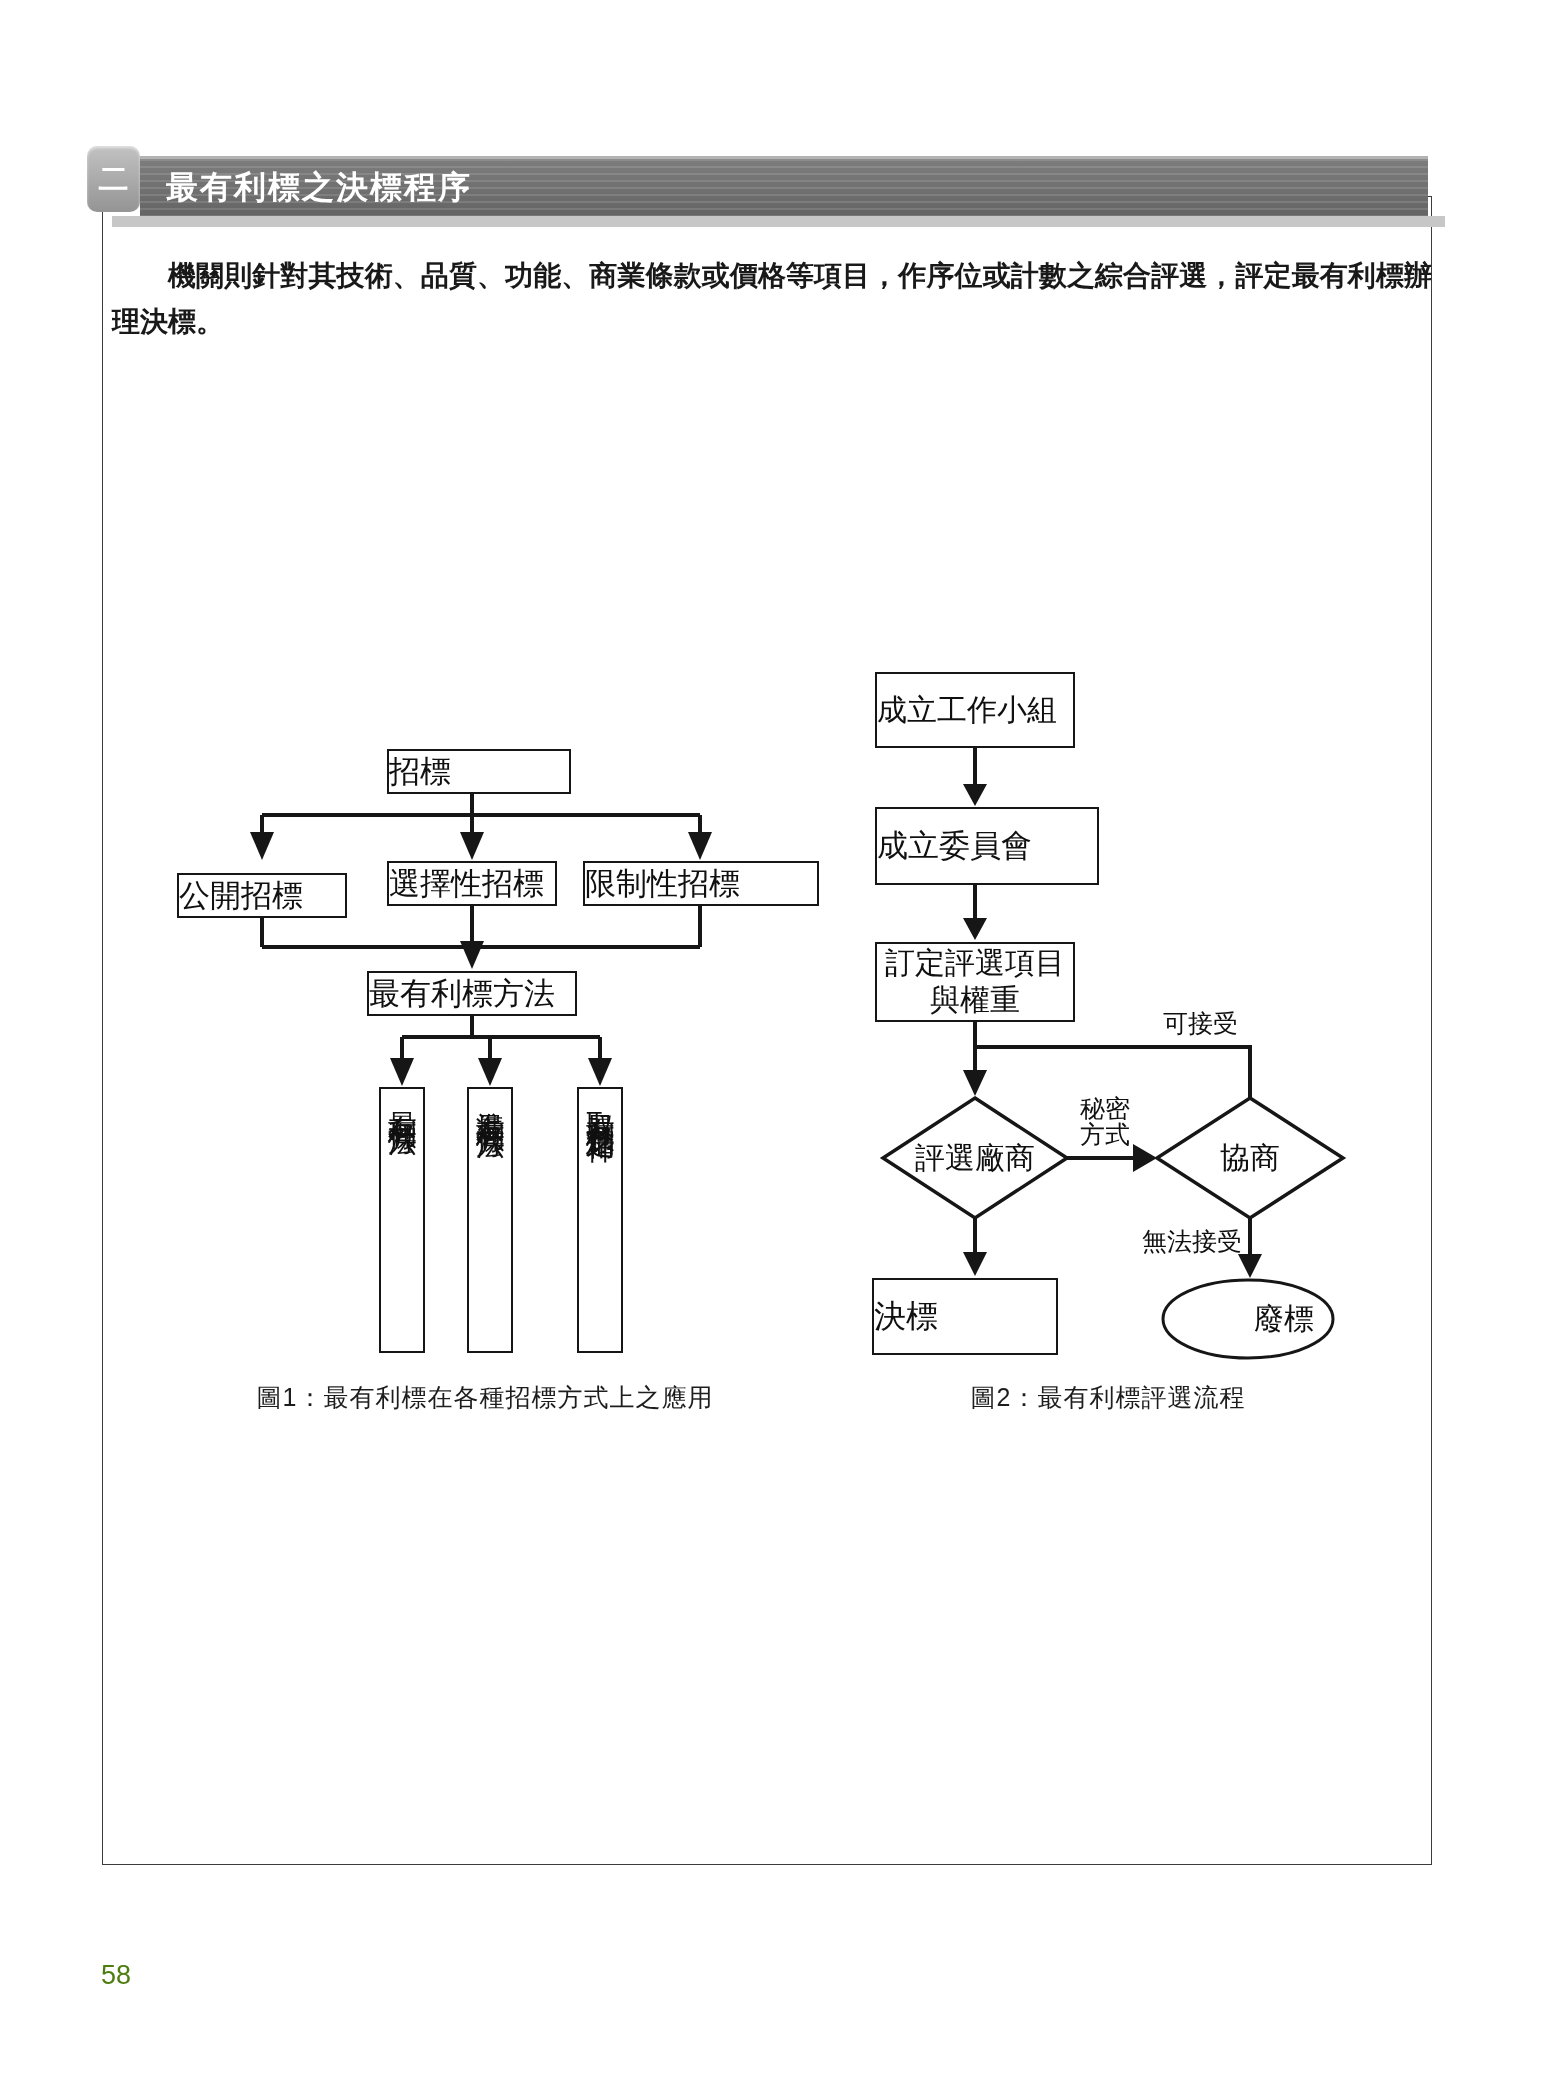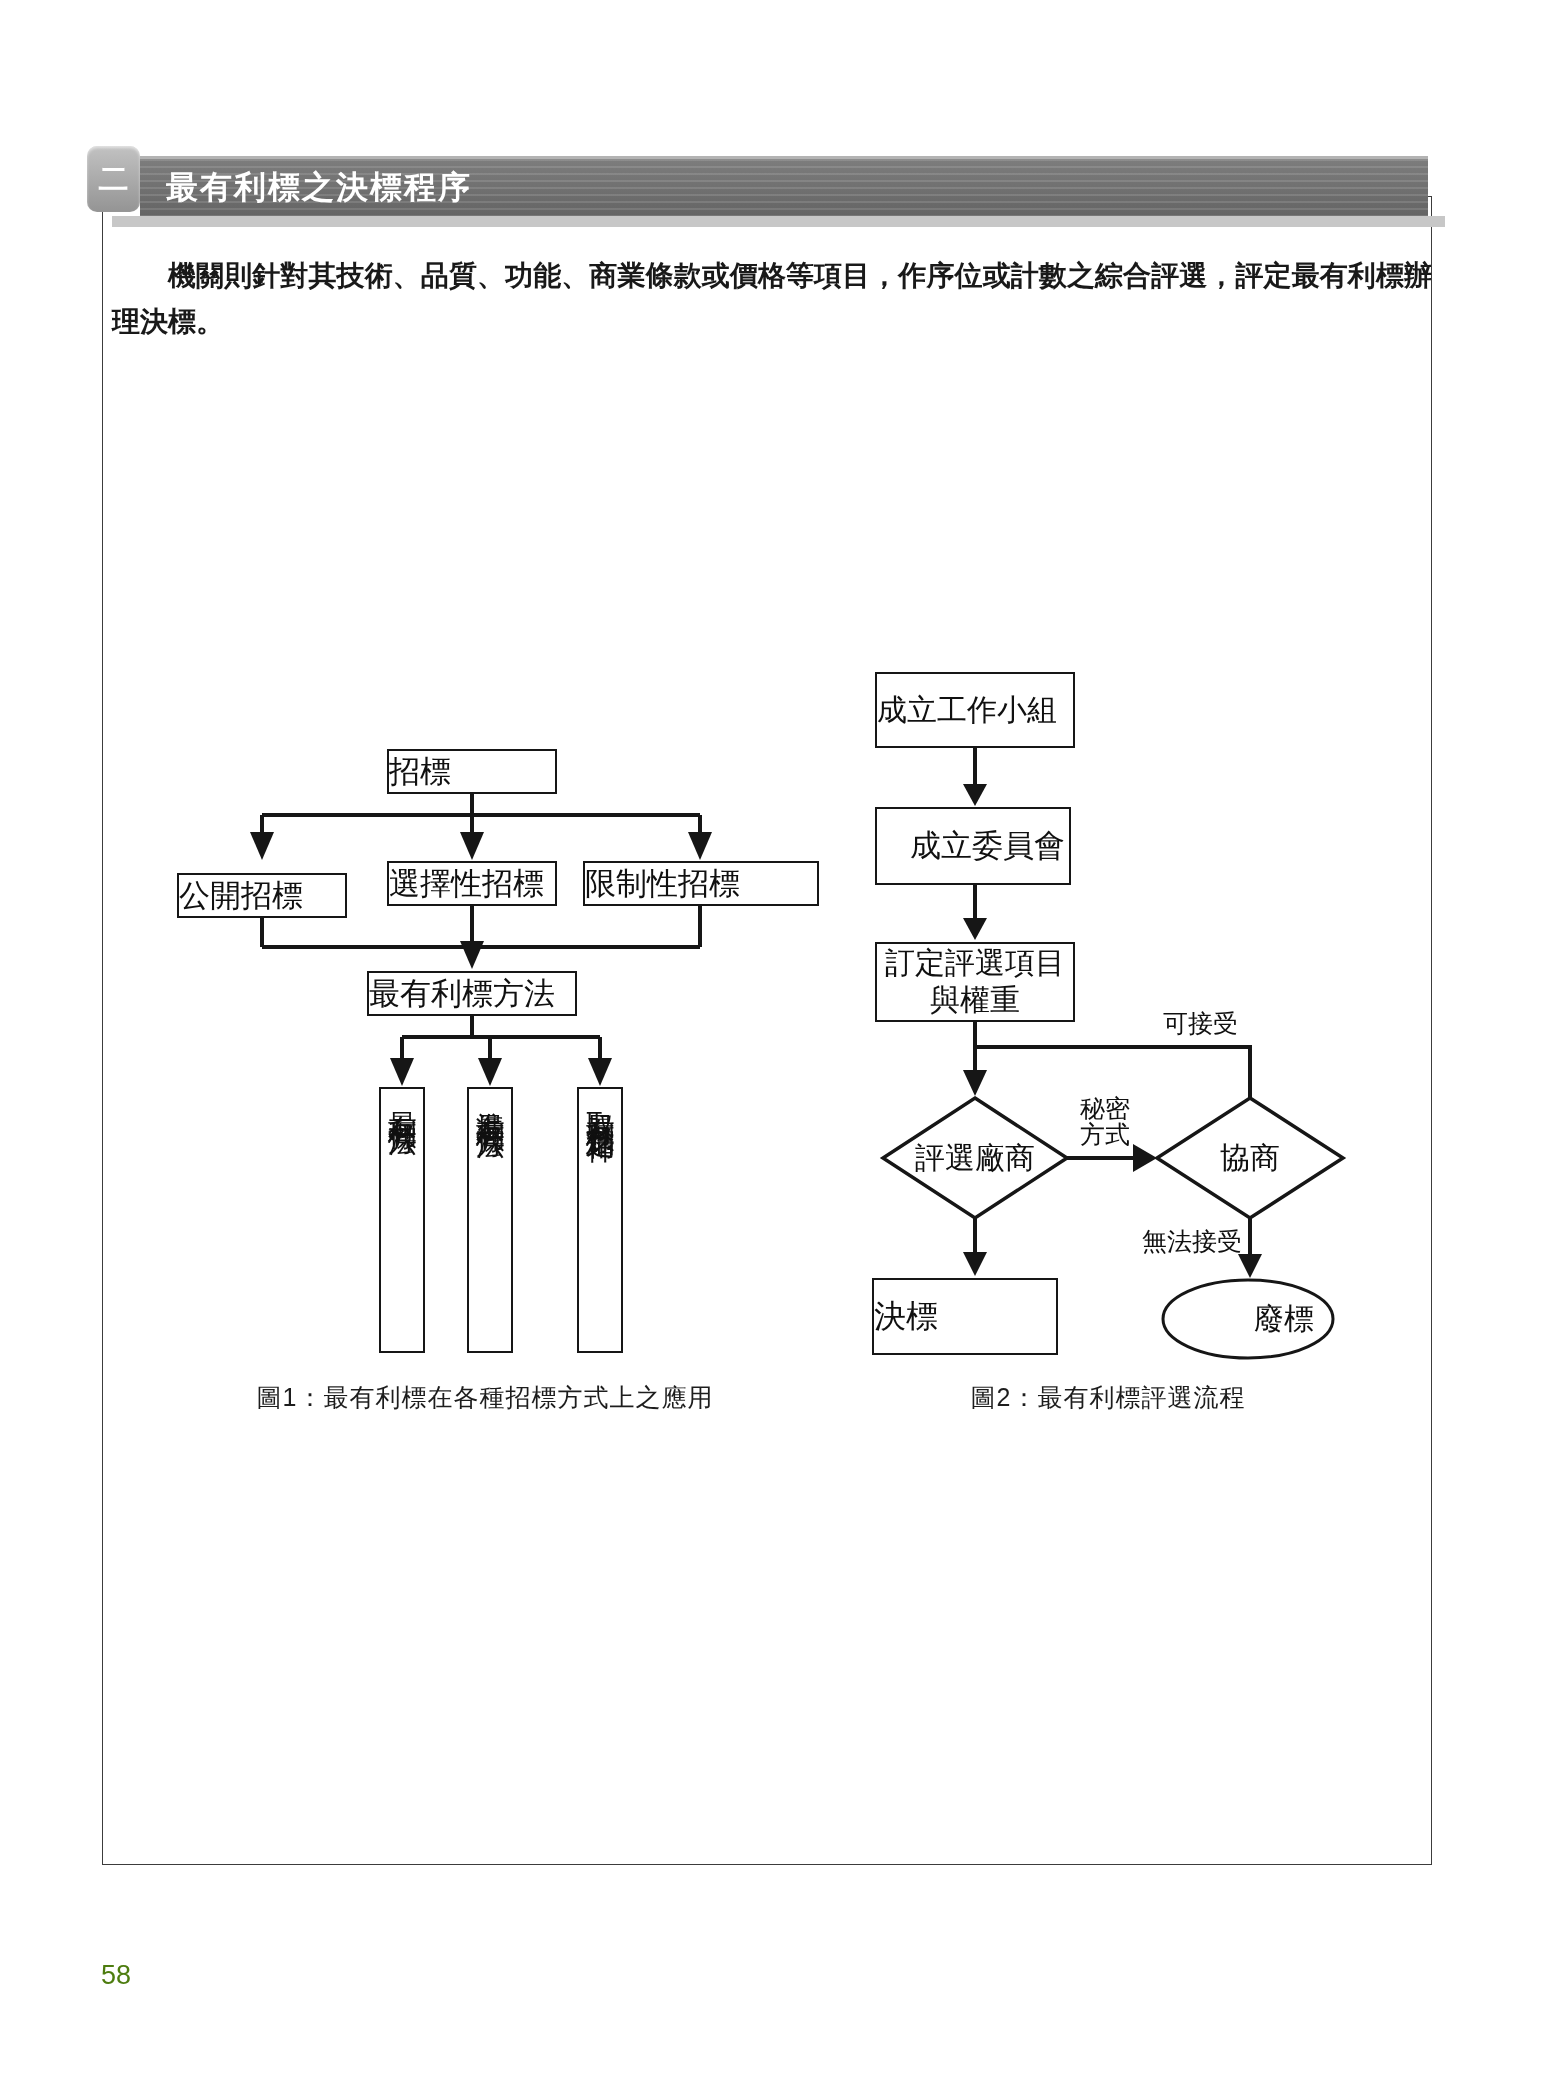--- a/index.html
+++ b/index.html
@@ -99,21 +99,21 @@
     <path d="M963,1070 L987,1070 L975,1096 Z"></path>
     <path d="M963,1252 L987,1252 L975,1276 Z"></path>
     <path d="M1238,1254 L1262,1254 L1250,1278 Z"></path>
     <path d="M1133,1144 L1133,1172 L1157,1158 Z"></path>
   </g>
   <polygon points="975,1098 1067,1158 975,1218 883,1158" fill="#ffffff" stroke="#161616" stroke-width="3.5"></polygon>
   <polygon points="1250,1098 1343,1158 1250,1218 1157,1158" fill="#ffffff" stroke="#161616" stroke-width="3.5"></polygon>
   <ellipse cx="1248" cy="1319" rx="85" ry="39" fill="#ffffff" stroke="#161616" stroke-width="3"></ellipse>
 </svg>
 
-<div class="fbox" style="left:387px;top:749px;width:170px;height:45px;">
+<div class="fbox" style="left:387px;top:749px;width:184px;height:45px;">
     <span>招標</span>
   </div>
 <div class="fbox" style="left:177px;top:873px;width:170px;height:45px;">
     <span>公開招標</span>
   </div>
 <div class="fbox" style="left:387px;top:861px;width:170px;height:45px;">
     <span>選擇性招標</span>
   </div>
 <div class="fbox" style="left:576px;top:861px;width:236px;height:45px;margin-left:7px;">
     <span>限制性招標</span>
@@ -122,21 +122,21 @@
     <span>最有利標方法</span>
   </div>
 <div class="fbox vbox" style="left:379px;top:1087px;width:46px;height:266px;">最有利標方法</div>
 <div class="fbox vbox" style="left:467px;top:1087px;width:46px;height:266px;">準最有利標方法</div>
 <div class="fbox vbox" style="left:577px;top:1087px;width:46px;height:266px;">取最有利標之精神</div>
 <div class="fcaption" style="left:255px;top:1381px;width:460px;">圖1：最有利標在各種招標方式上之應用</div>
 
 <div class="fbox" style="left:875px;top:672px;width:200px;height:76px;font-size:30px;">
     <span>成立工作小組</span>
   </div>
-<div class="fbox" style="left:875px;top:807px;width:196px;height:78px;padding-left:33px;">
+<div class="fbox" style="left:875px;top:807px;width:224px;height:78px;">
     <span>成立委員會</span>
   </div>
 <div class="fbox twoLine" style="left:875px;top:942px;width:200px;height:80px;">
   <span>訂定評選項目</span>
   <span>與權重</span>
 </div>
 <div class="ftext" style="left:883px;top:1140px;width:184px;height:36px;">評選廠商</div>
 <div class="ftext" style="left:1157px;top:1140px;width:186px;height:36px;">協商</div>
 <div class="fbox" style="left:872px;top:1278px;width:186px;height:77px;font-size:32px;">
     <span>決標</span>

